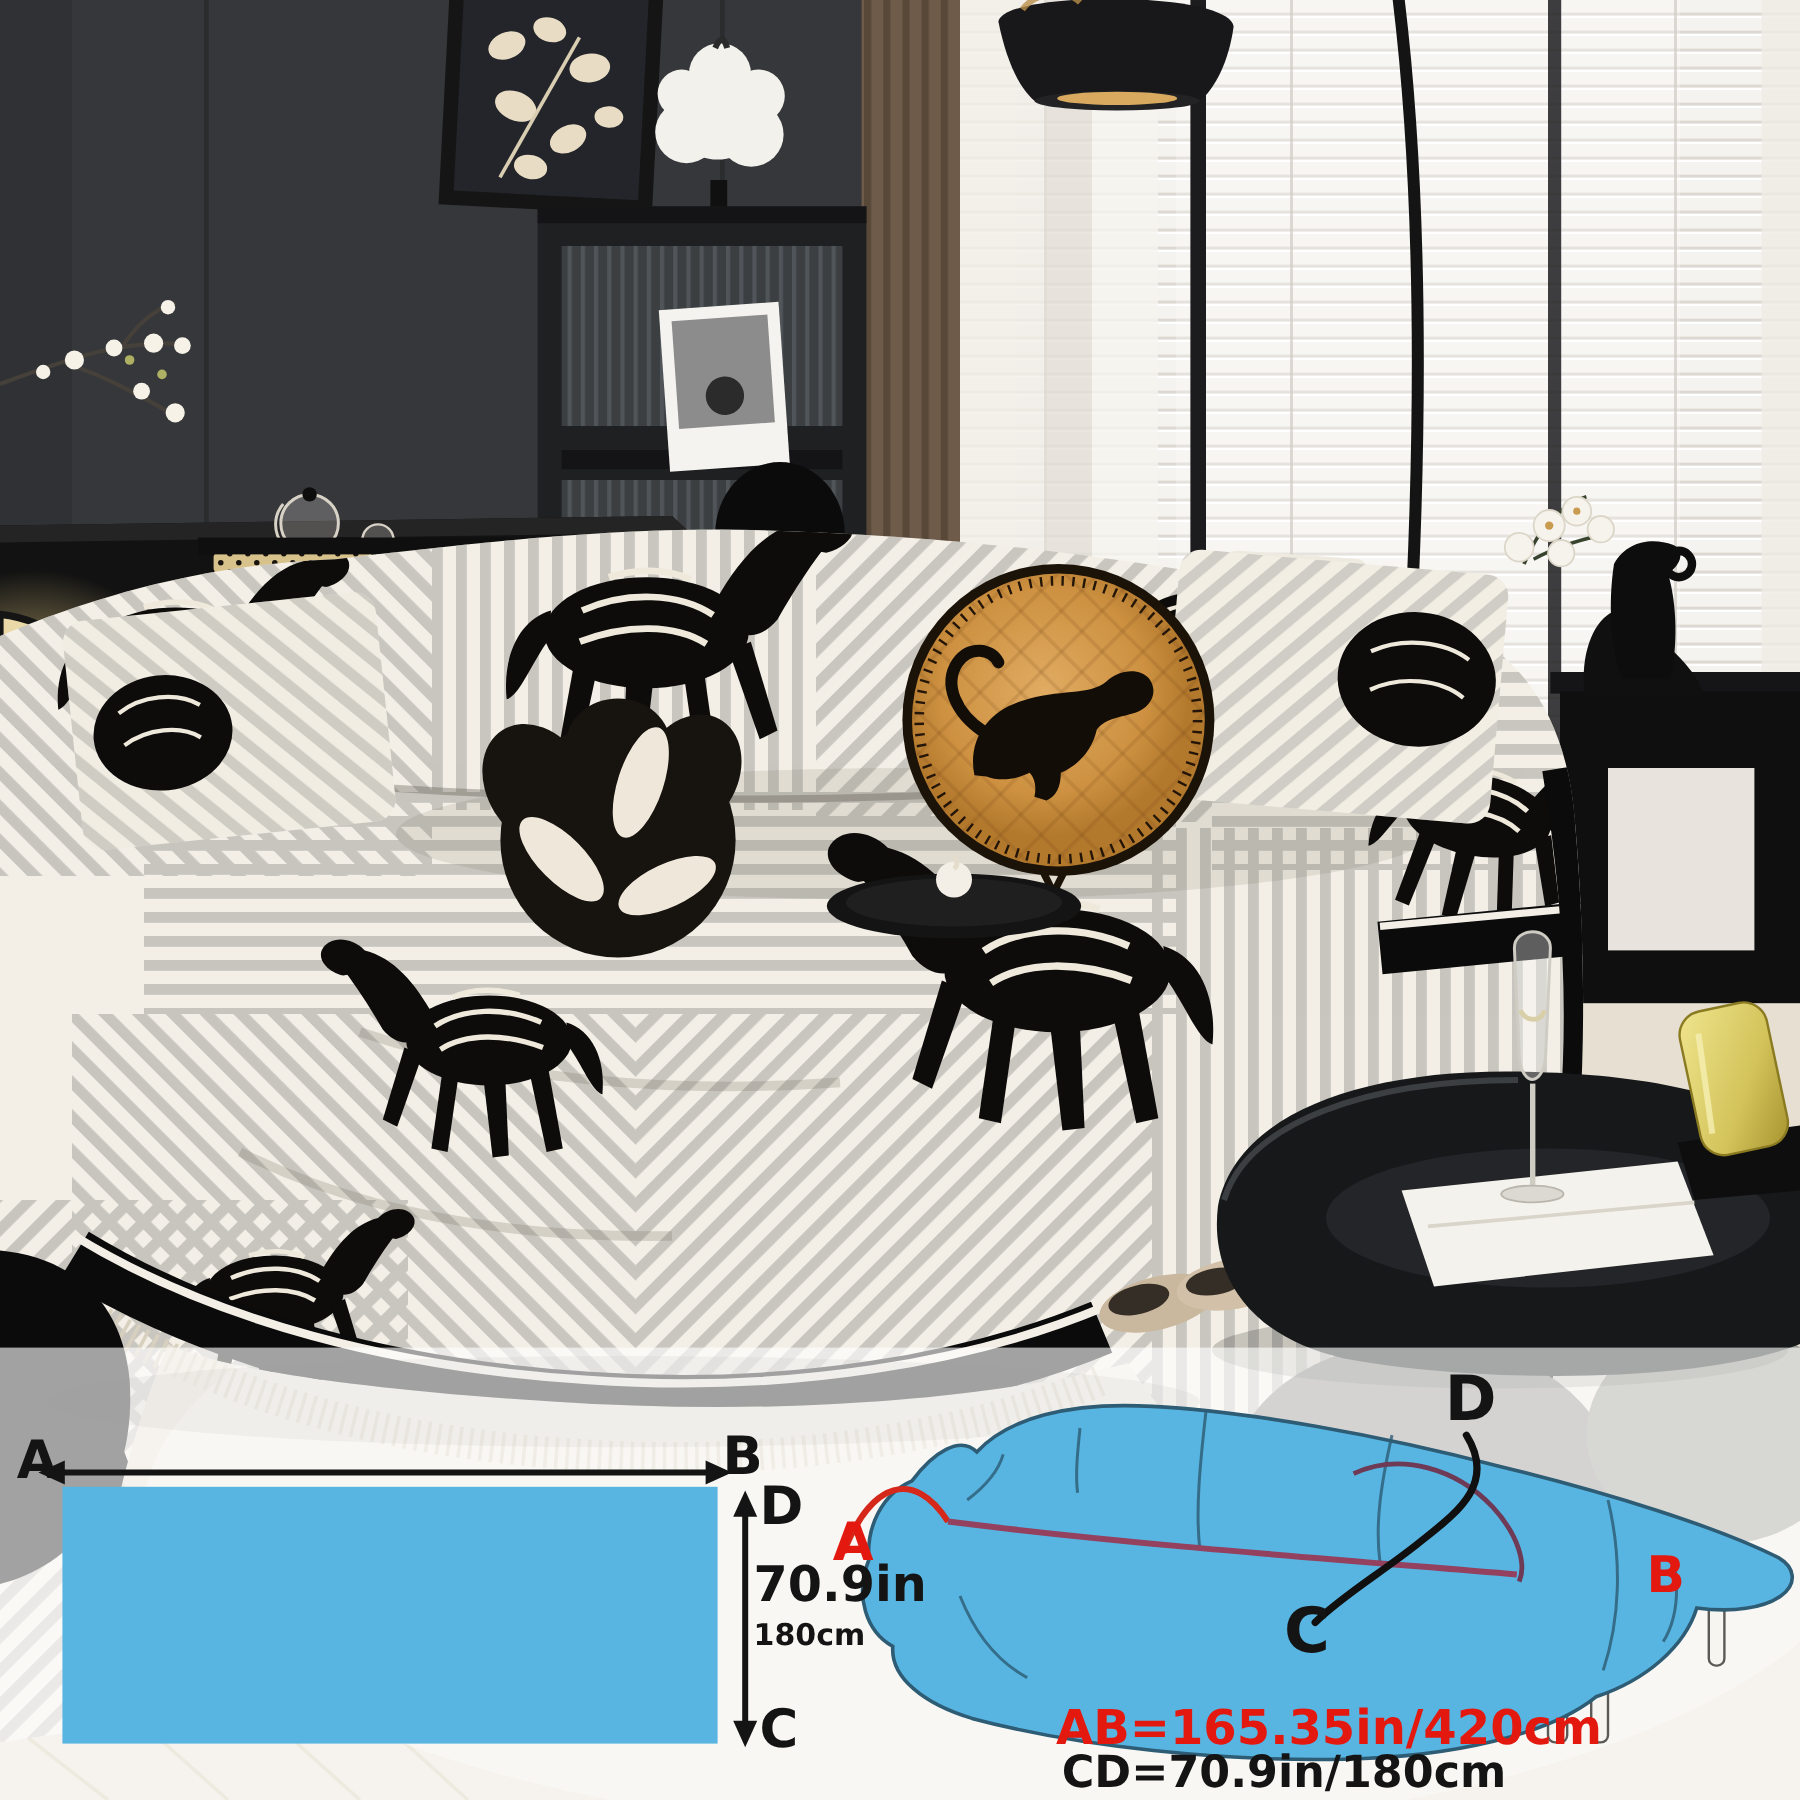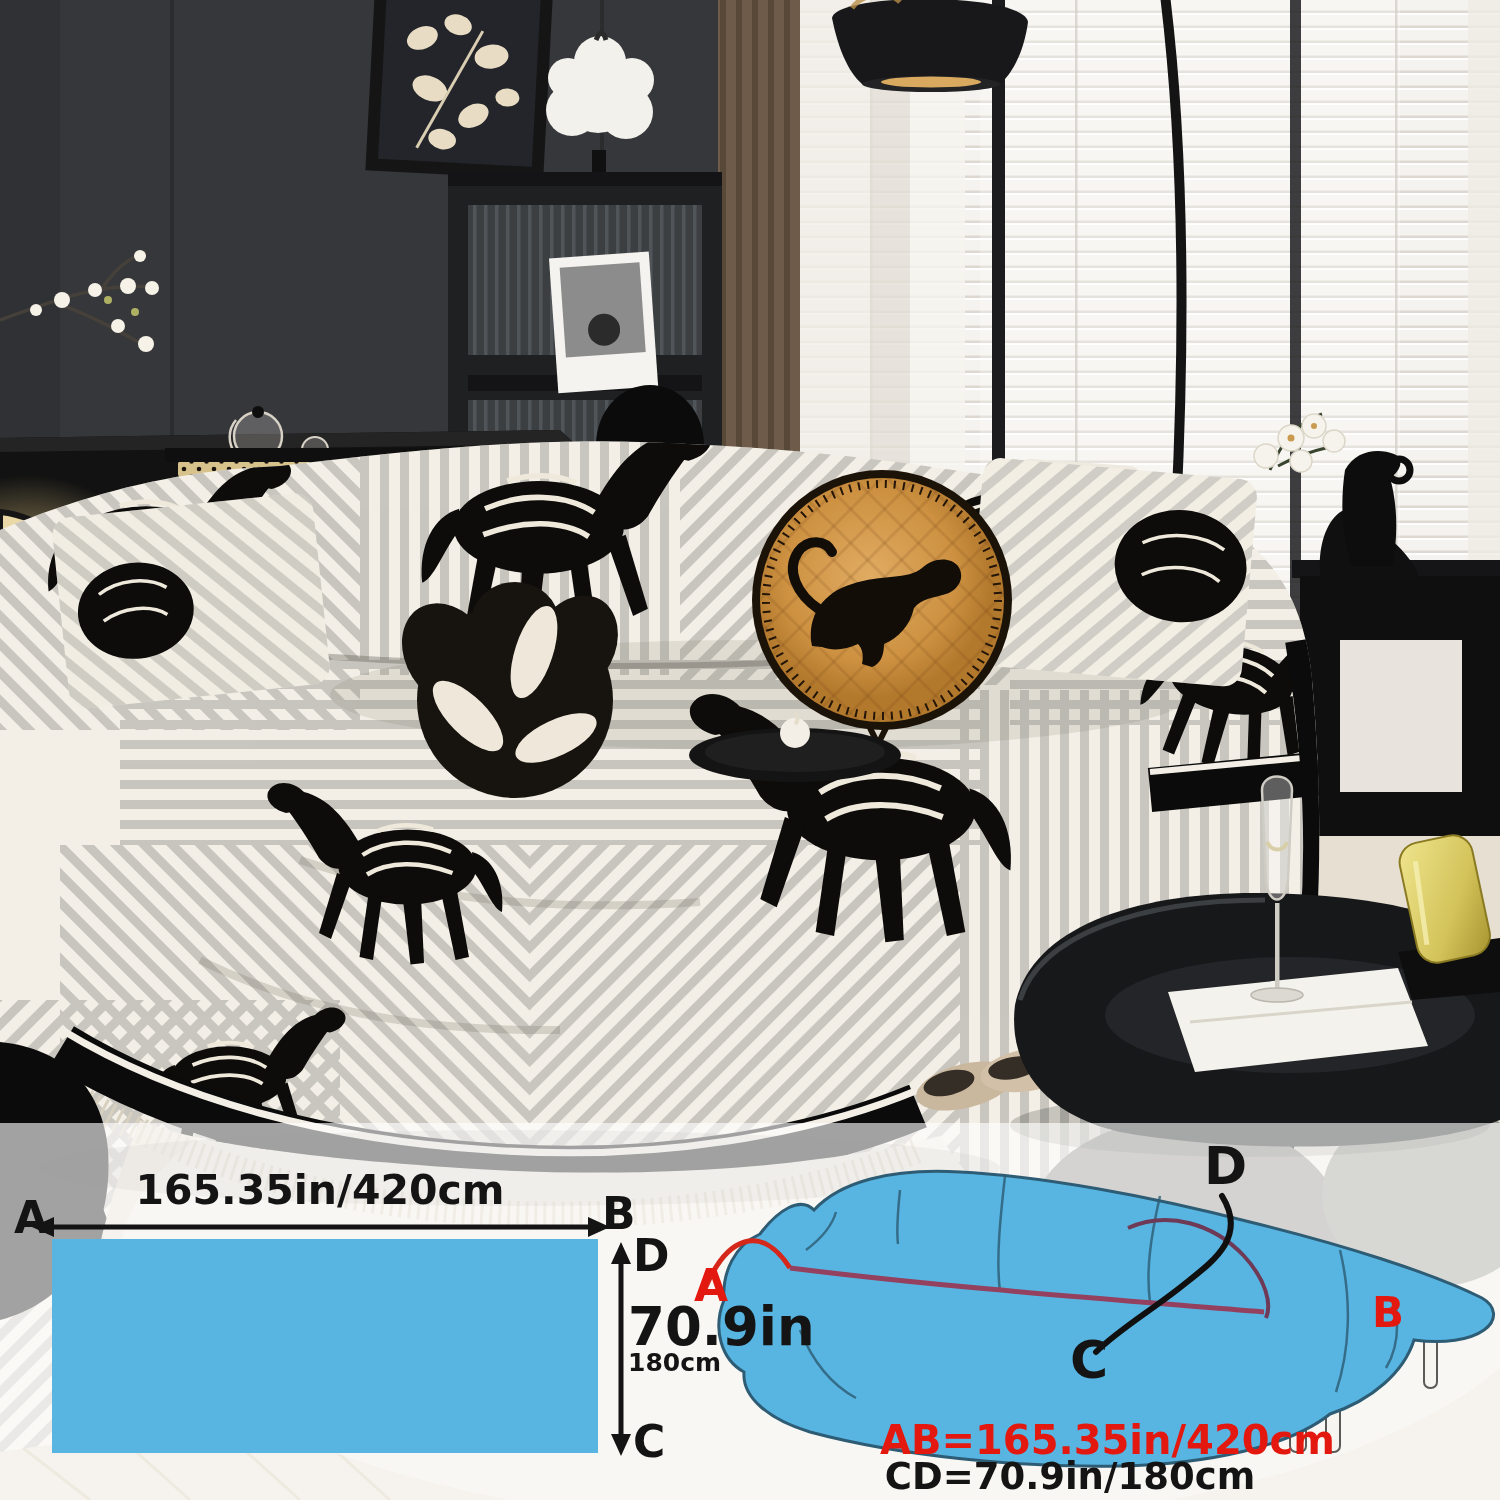--- a/index.html
+++ b/index.html
@@ -398,24 +398,23 @@
         <path d="M900,1190 C898,1210 896,1228 898,1244"></path>
       </g>
       <path d="M1128,1228 C1168,1210 1214,1224 1244,1256 C1266,1280 1272,1304 1266,1318" stroke="#6e3a56" stroke-width="4" fill="none"></path>
       <path d="M703,1294 C726,1234 762,1224 790,1268" stroke="#d5281b" stroke-width="5" fill="none"></path>
       <path d="M790,1268 C950,1288 1120,1300 1264,1312" stroke="#94415f" stroke-width="5" fill="none"></path>
       <path d="M1222,1196 C1248,1238 1212,1262 1182,1286 C1152,1310 1118,1330 1096,1352" stroke="#101010" stroke-width="6" fill="none" stroke-linecap="round"></path>
     </g>
   </svg>
 
   <div class="lbl" style="left:14px;top:1196px;font-size:44px;">A</div>
-  <div class="lbl ctr" style="left:120px;top:1170px;width:400px;font-size:41px;">165.35in/420cm</div>
   <div class="lbl" style="left:602px;top:1192px;font-size:44px;">B</div>
   <div class="lbl" style="left:633px;top:1234px;font-size:44px;">D</div>
-  <div class="lbl" style="left:628px;top:1300px;font-size:53px;">70.9in</div>
+  <div class="lbl" style="left:628px;top:1300px;font-size:41px;">70.9in</div>
   <div class="lbl" style="left:628px;top:1350px;font-size:25px;">180cm</div>
   <div class="lbl" style="left:633px;top:1420px;font-size:44px;">C</div>
 
   <div class="lbl red" style="left:694px;top:1264px;font-size:44px;">A</div>
   <div class="lbl red" style="left:1372px;top:1292px;font-size:42px;">B</div>
   <div class="lbl" style="left:1070px;top:1334px;font-size:52px;">C</div>
   <div class="lbl" style="left:1204px;top:1140px;font-size:52px;">D</div>
   <div class="lbl red ctr" style="left:880px;top:1420px;width:380px;font-size:40px;">AB=165.35in/420cm</div>
   <div class="lbl ctr" style="left:880px;top:1458px;width:380px;font-size:37px;">CD=70.9in/180cm</div>
 

